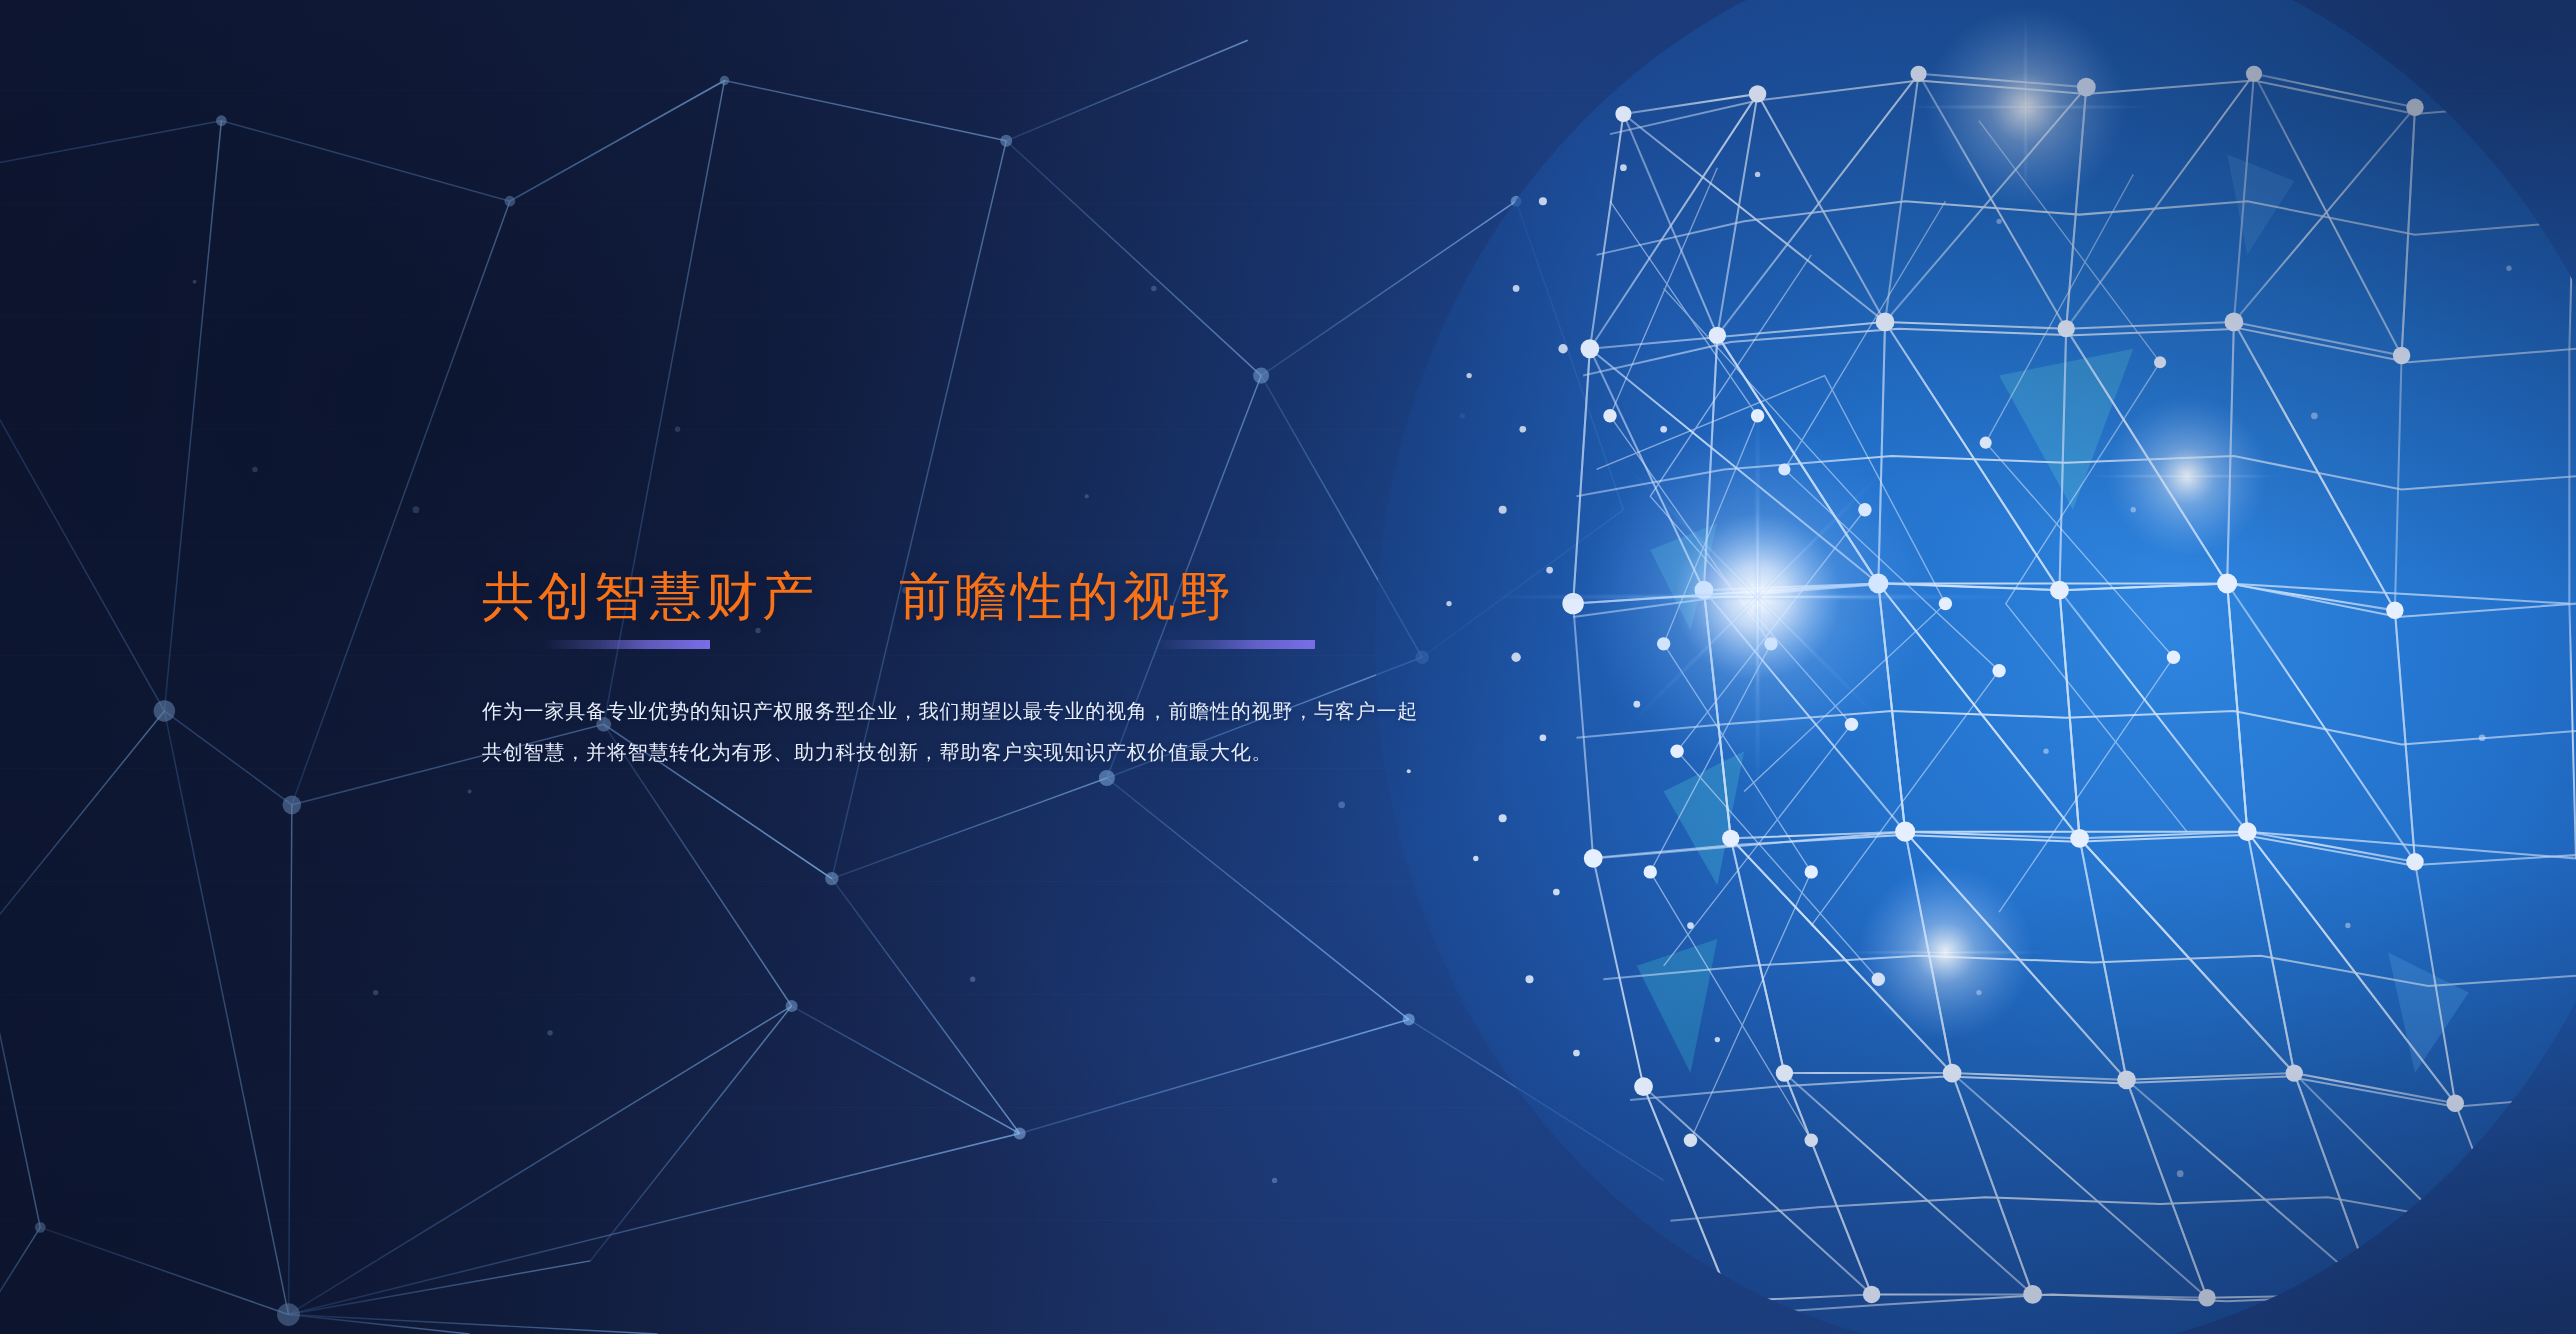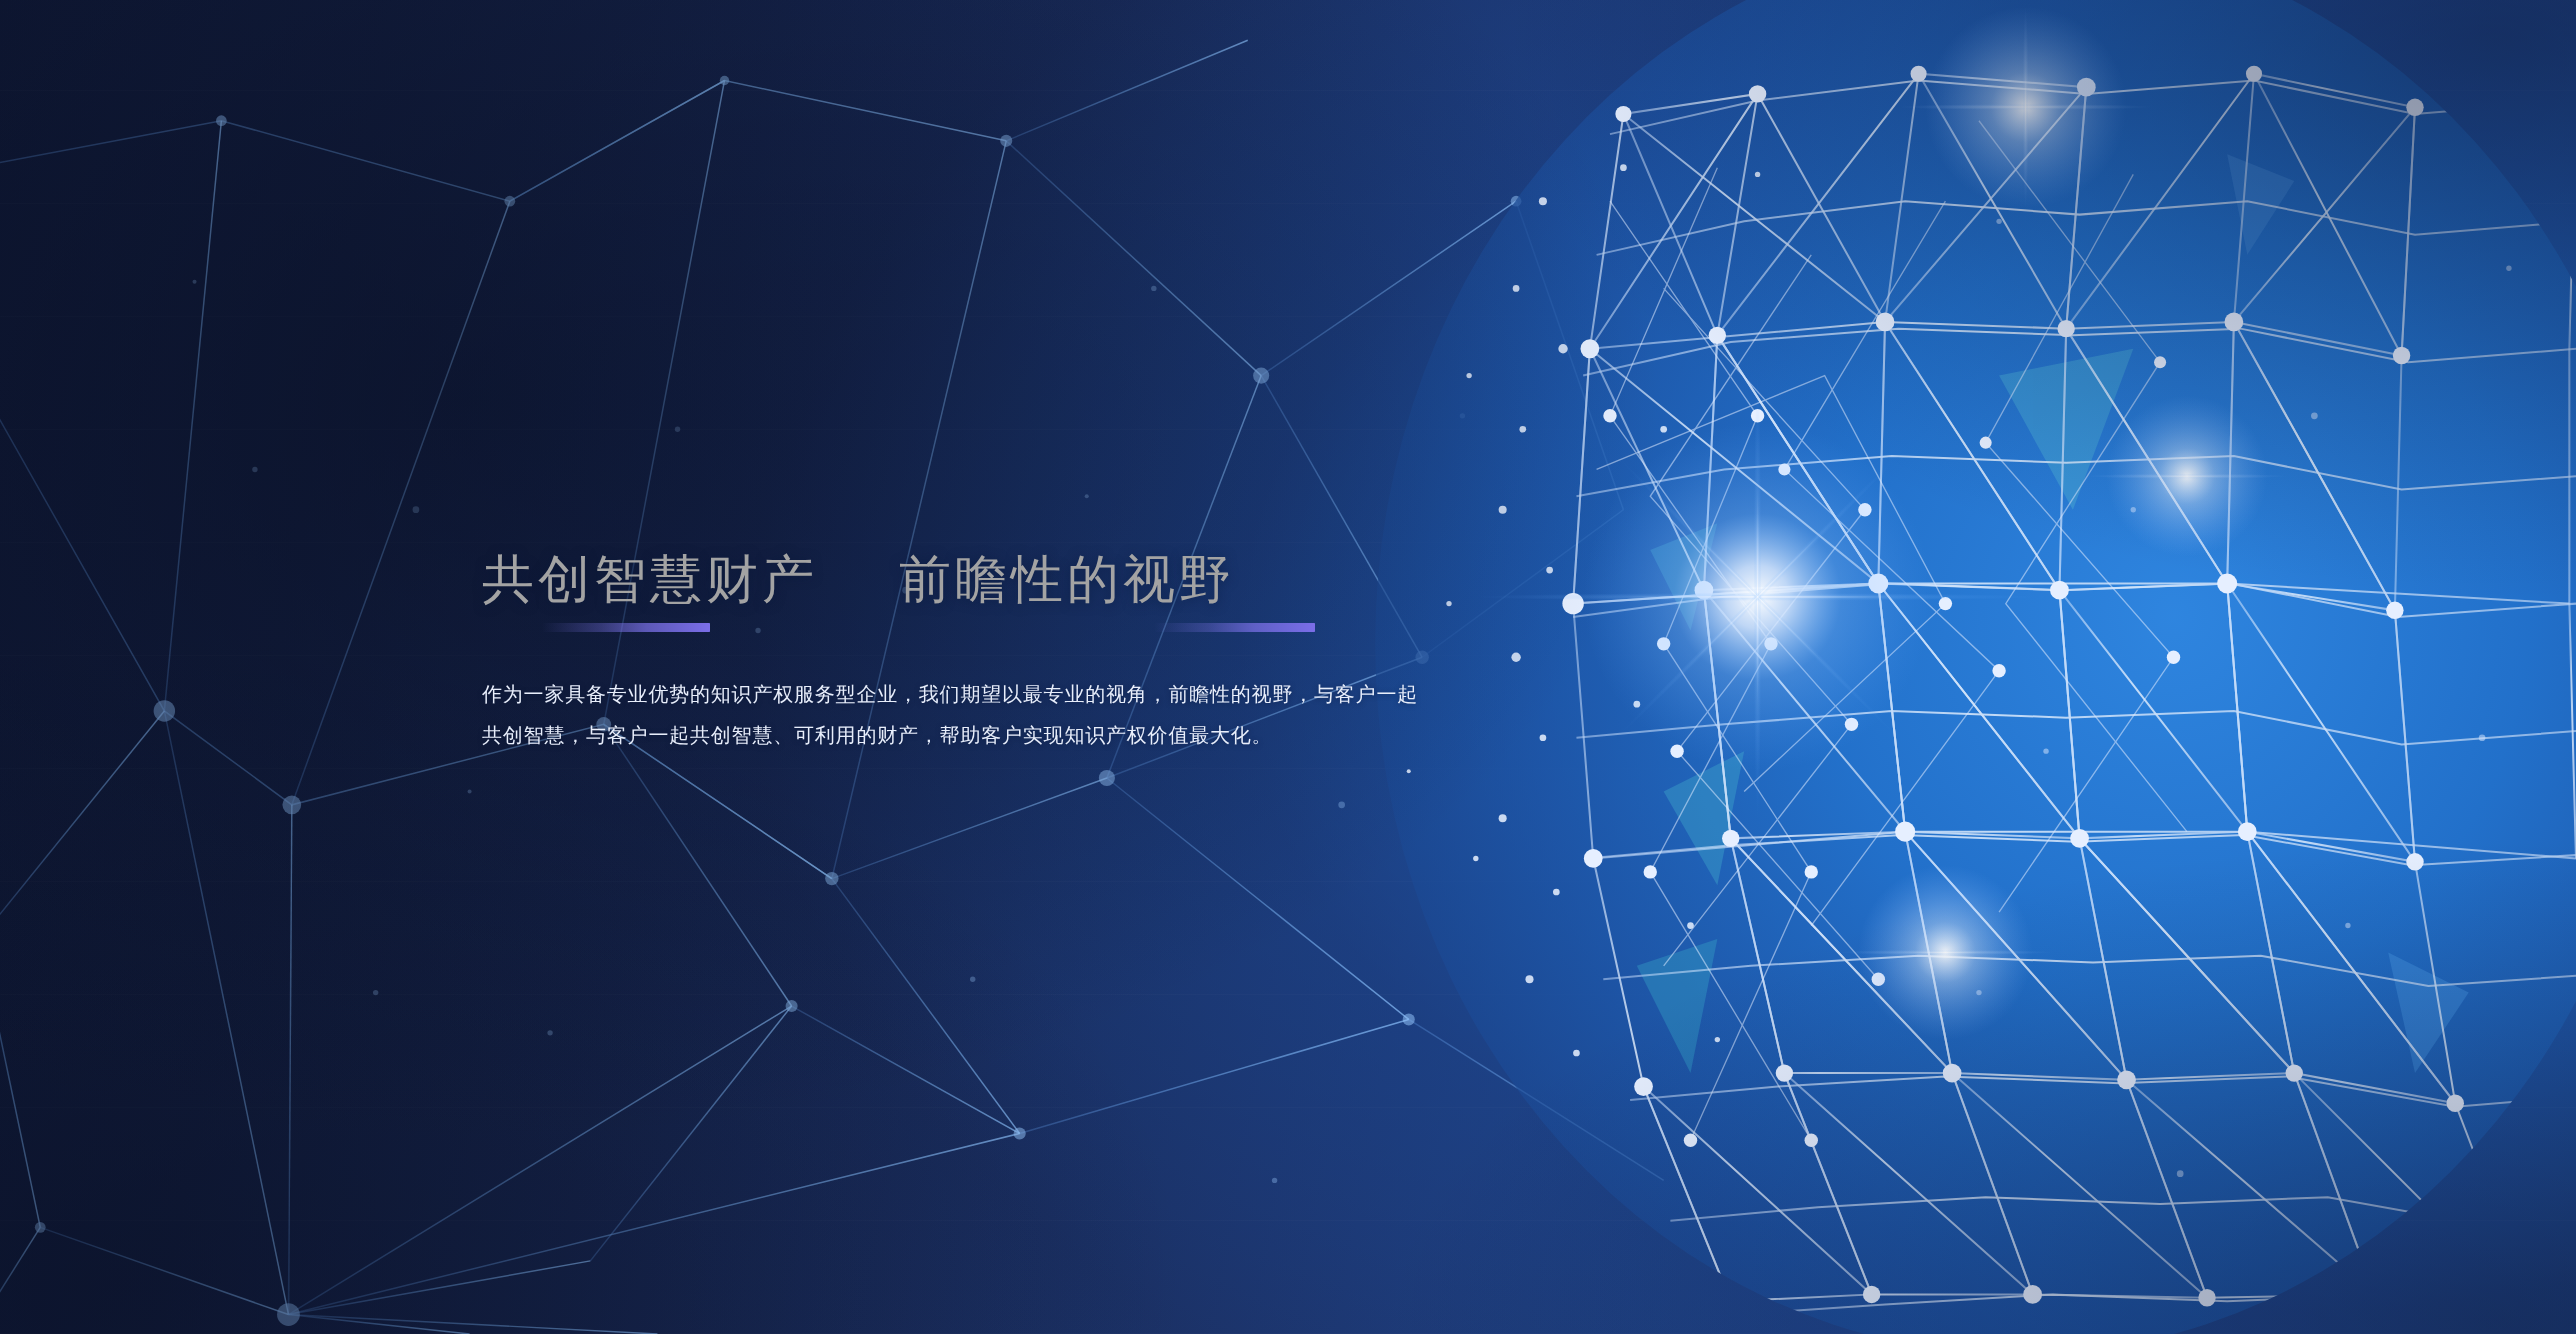--- a/index.html
+++ b/index.html
@@ -97,23 +97,24 @@
   .headline-group {
     display: inline-block;
   }
   #headline-group-2 { margin-left: 81px; }
 
   .headline-text {
     display: block;
     font-size: 52px;
     line-height: 1.12;
     letter-spacing: 4px;
-    color: #a3a3a3;
+    color: #f97316;
     white-space: nowrap;
     text-shadow: 0 1.3px 10.7px rgba(8,22,56,0.55);
+    margin-top: 17px;
   }
 
   .headline-rule {
     display: block;
     height: 8.7px;
     margin-top: 14.8px;
     border-radius: 0.7px;
   }
   #headline-rule-1 {
     width: 168px;
@@ -479,18 +480,18 @@
         <span class="headline-rule" id="headline-rule-1"></span>
       </div>
 
       <div class="headline-group" id="headline-group-2">
         <span class="headline-text">前瞻性的视野</span>
         <span class="headline-rule" id="headline-rule-2"></span>
       </div>
 
     </div>
 
-    <p id="body-copy">作为一家具备专业优势的知识产权服务型企业，我们期望以最专业的视角，前瞻性的视野，与客户一起共创智慧，与客户一起共创智慧、可利用的财产，帮助客户实现知识产权价值最大化。</p>
+    <p id="body-copy">作为一家具备专业优势的知识产权服务型企业，我们期望以最专业的视角，前瞻性的视野，与客户一起共创智慧，并将智慧转化为有形、助力科技创新，帮助客户实现知识产权价值最大化。</p>
 
   </div>
 
 </div>
 
 
 </body></html>

